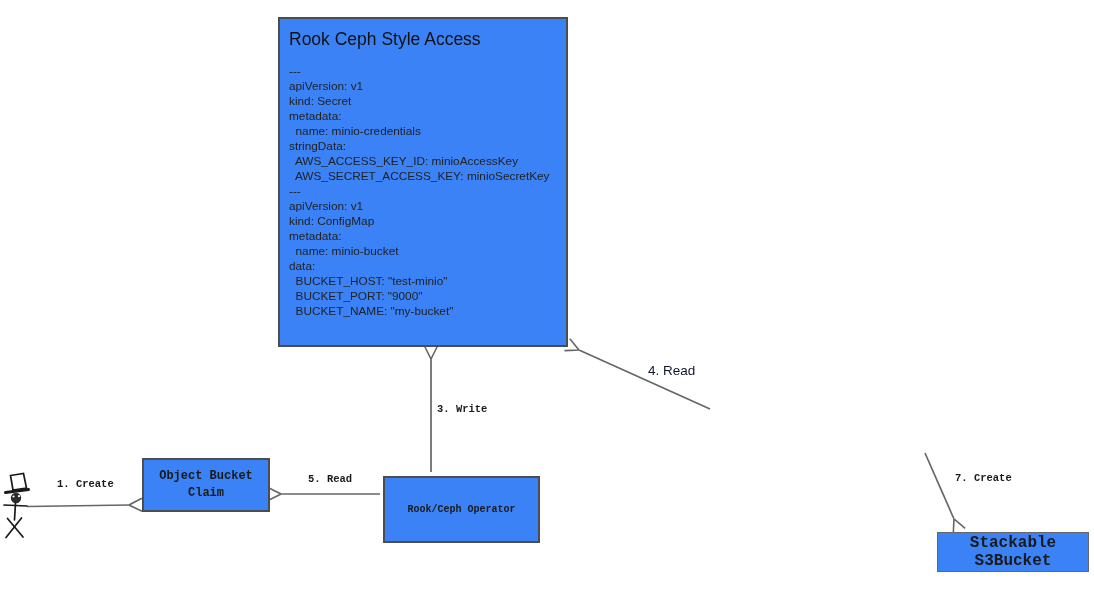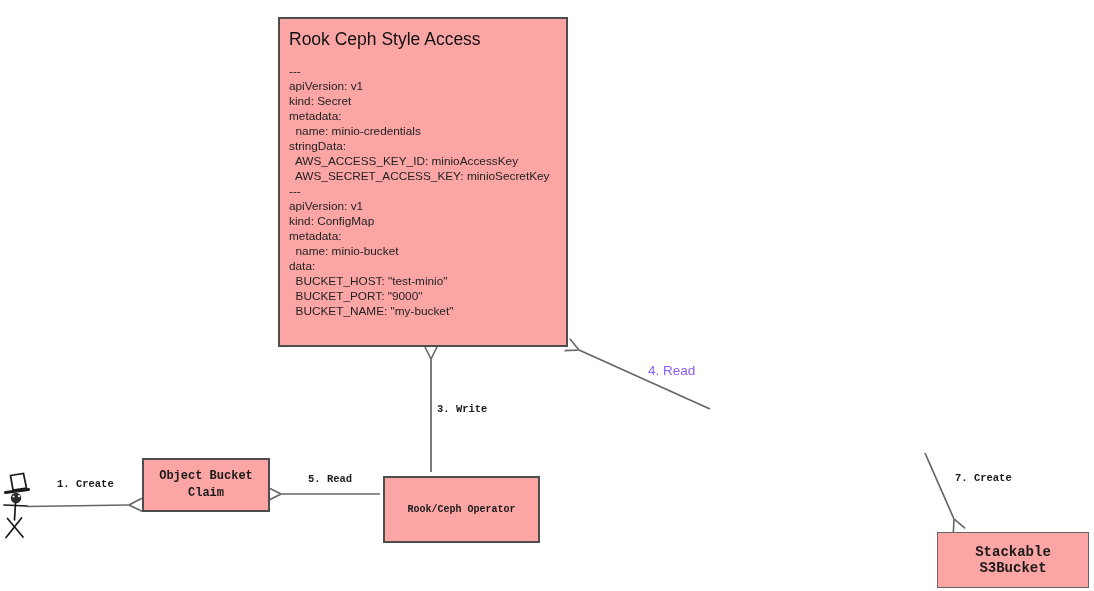--- a/index.html
+++ b/index.html
@@ -3,21 +3,21 @@
 <meta charset="utf-8">
 <style>
   html, body { margin:0; padding:0; background:#ffffff; }
   #canvas {
     position:relative; width:1094px; height:591px; background:#ffffff;
     font-family:"Liberation Sans", sans-serif; overflow:hidden;
   }
   #overlay { position:absolute; left:0; top:0; width:1094px; height:591px; }
 
   .box {
-    position:absolute; background:#fca5a5; box-sizing:border-box;
+    position:absolute; background:#3b82f6; box-sizing:border-box;
     display:flex; align-items:center; justify-content:center;
     text-align:center; color:#1a1a1a;
   }
   #box-style-access {
     left:278px; top:17px; width:290px; height:330px;
     border:2px solid #4d4d4d; display:block; text-align:left;
   }
   .big-title {
     margin:10px 0 0 9px; font-size:17.5px; color:#111111;
     font-family:"Liberation Sans", sans-serif;
@@ -34,27 +34,27 @@
   #box-operator {
     left:383px; top:476px; width:157px; height:67px; border:2px solid #4d4d4d;
     font-family:"Liberation Mono", monospace; font-weight:600; font-size:10px;
   }
   #box-kontrollant {
     left:710px; top:408px; width:237px; height:44px; border:1.5px solid #666666;
     font-family:"Liberation Sans", sans-serif; font-size:13px; letter-spacing:-0.2px;
     white-space:nowrap;
   }
   #box-s3bucket {
-    left:937px; top:532px; width:152px; height:56px; border:1.5px solid #666666;
-    font-family:"Liberation Mono", monospace; font-weight:600; font-size:14px;
+    left:937px; top:532px; width:152px; height:40px; border:1.5px solid #666666;
+    font-family:"Liberation Mono", monospace; font-weight:600; font-size:16px;
   }
 
   .edge-label { position:absolute; color:#1a1a1a; white-space:nowrap; }
   .mono-label { font-family:"Liberation Mono", monospace; font-weight:600; font-size:10.5px; }
-  .sans-label { font-family:"Liberation Sans", sans-serif; font-size:13.5px; color:#8b5cf6; }
+  .sans-label { font-family:"Liberation Sans", sans-serif; font-size:13.5px; color:#0f172a; }
   #lbl-1 { left:57px;  top:478px;text-align:right; }
   #lbl-2 { left:308px; top:473px; }
   #lbl-3 { left:437px; top:403px; }
   #lbl-4 { left:648px; top:363px; }
   #lbl-5 { left:955px; top:472px; }
 </style>
 </head>
 <body>
 
 <div id="canvas">

